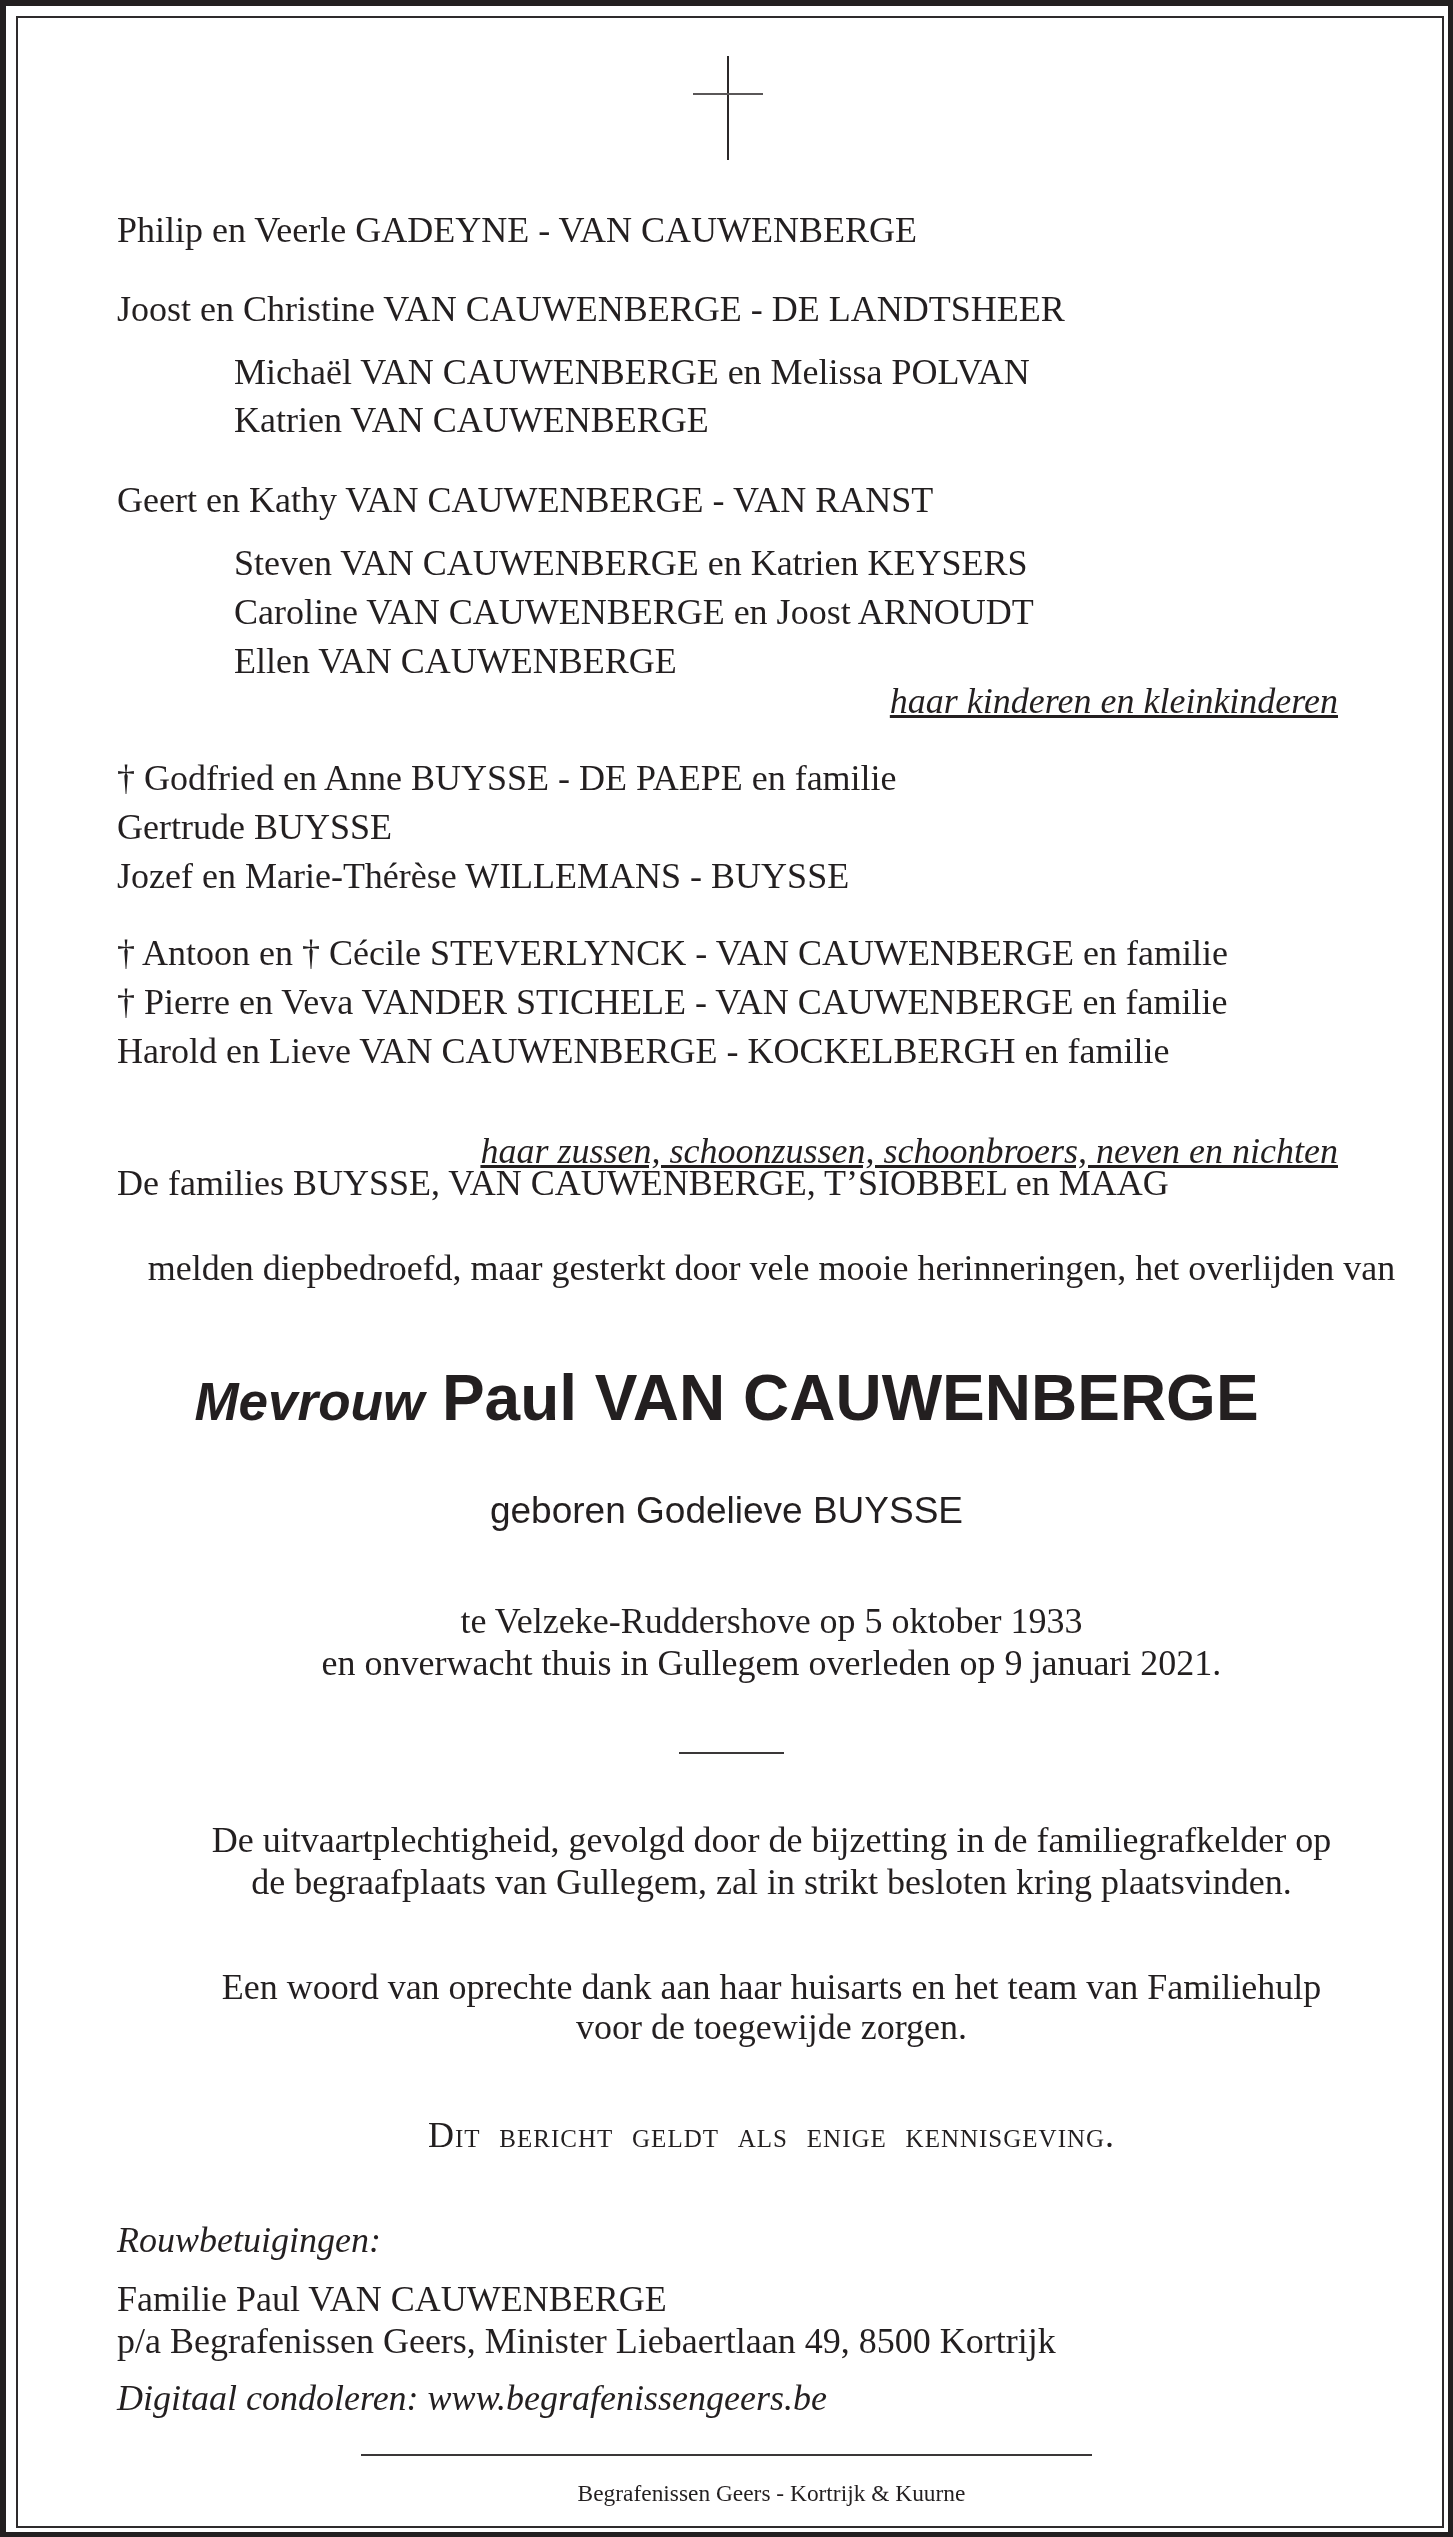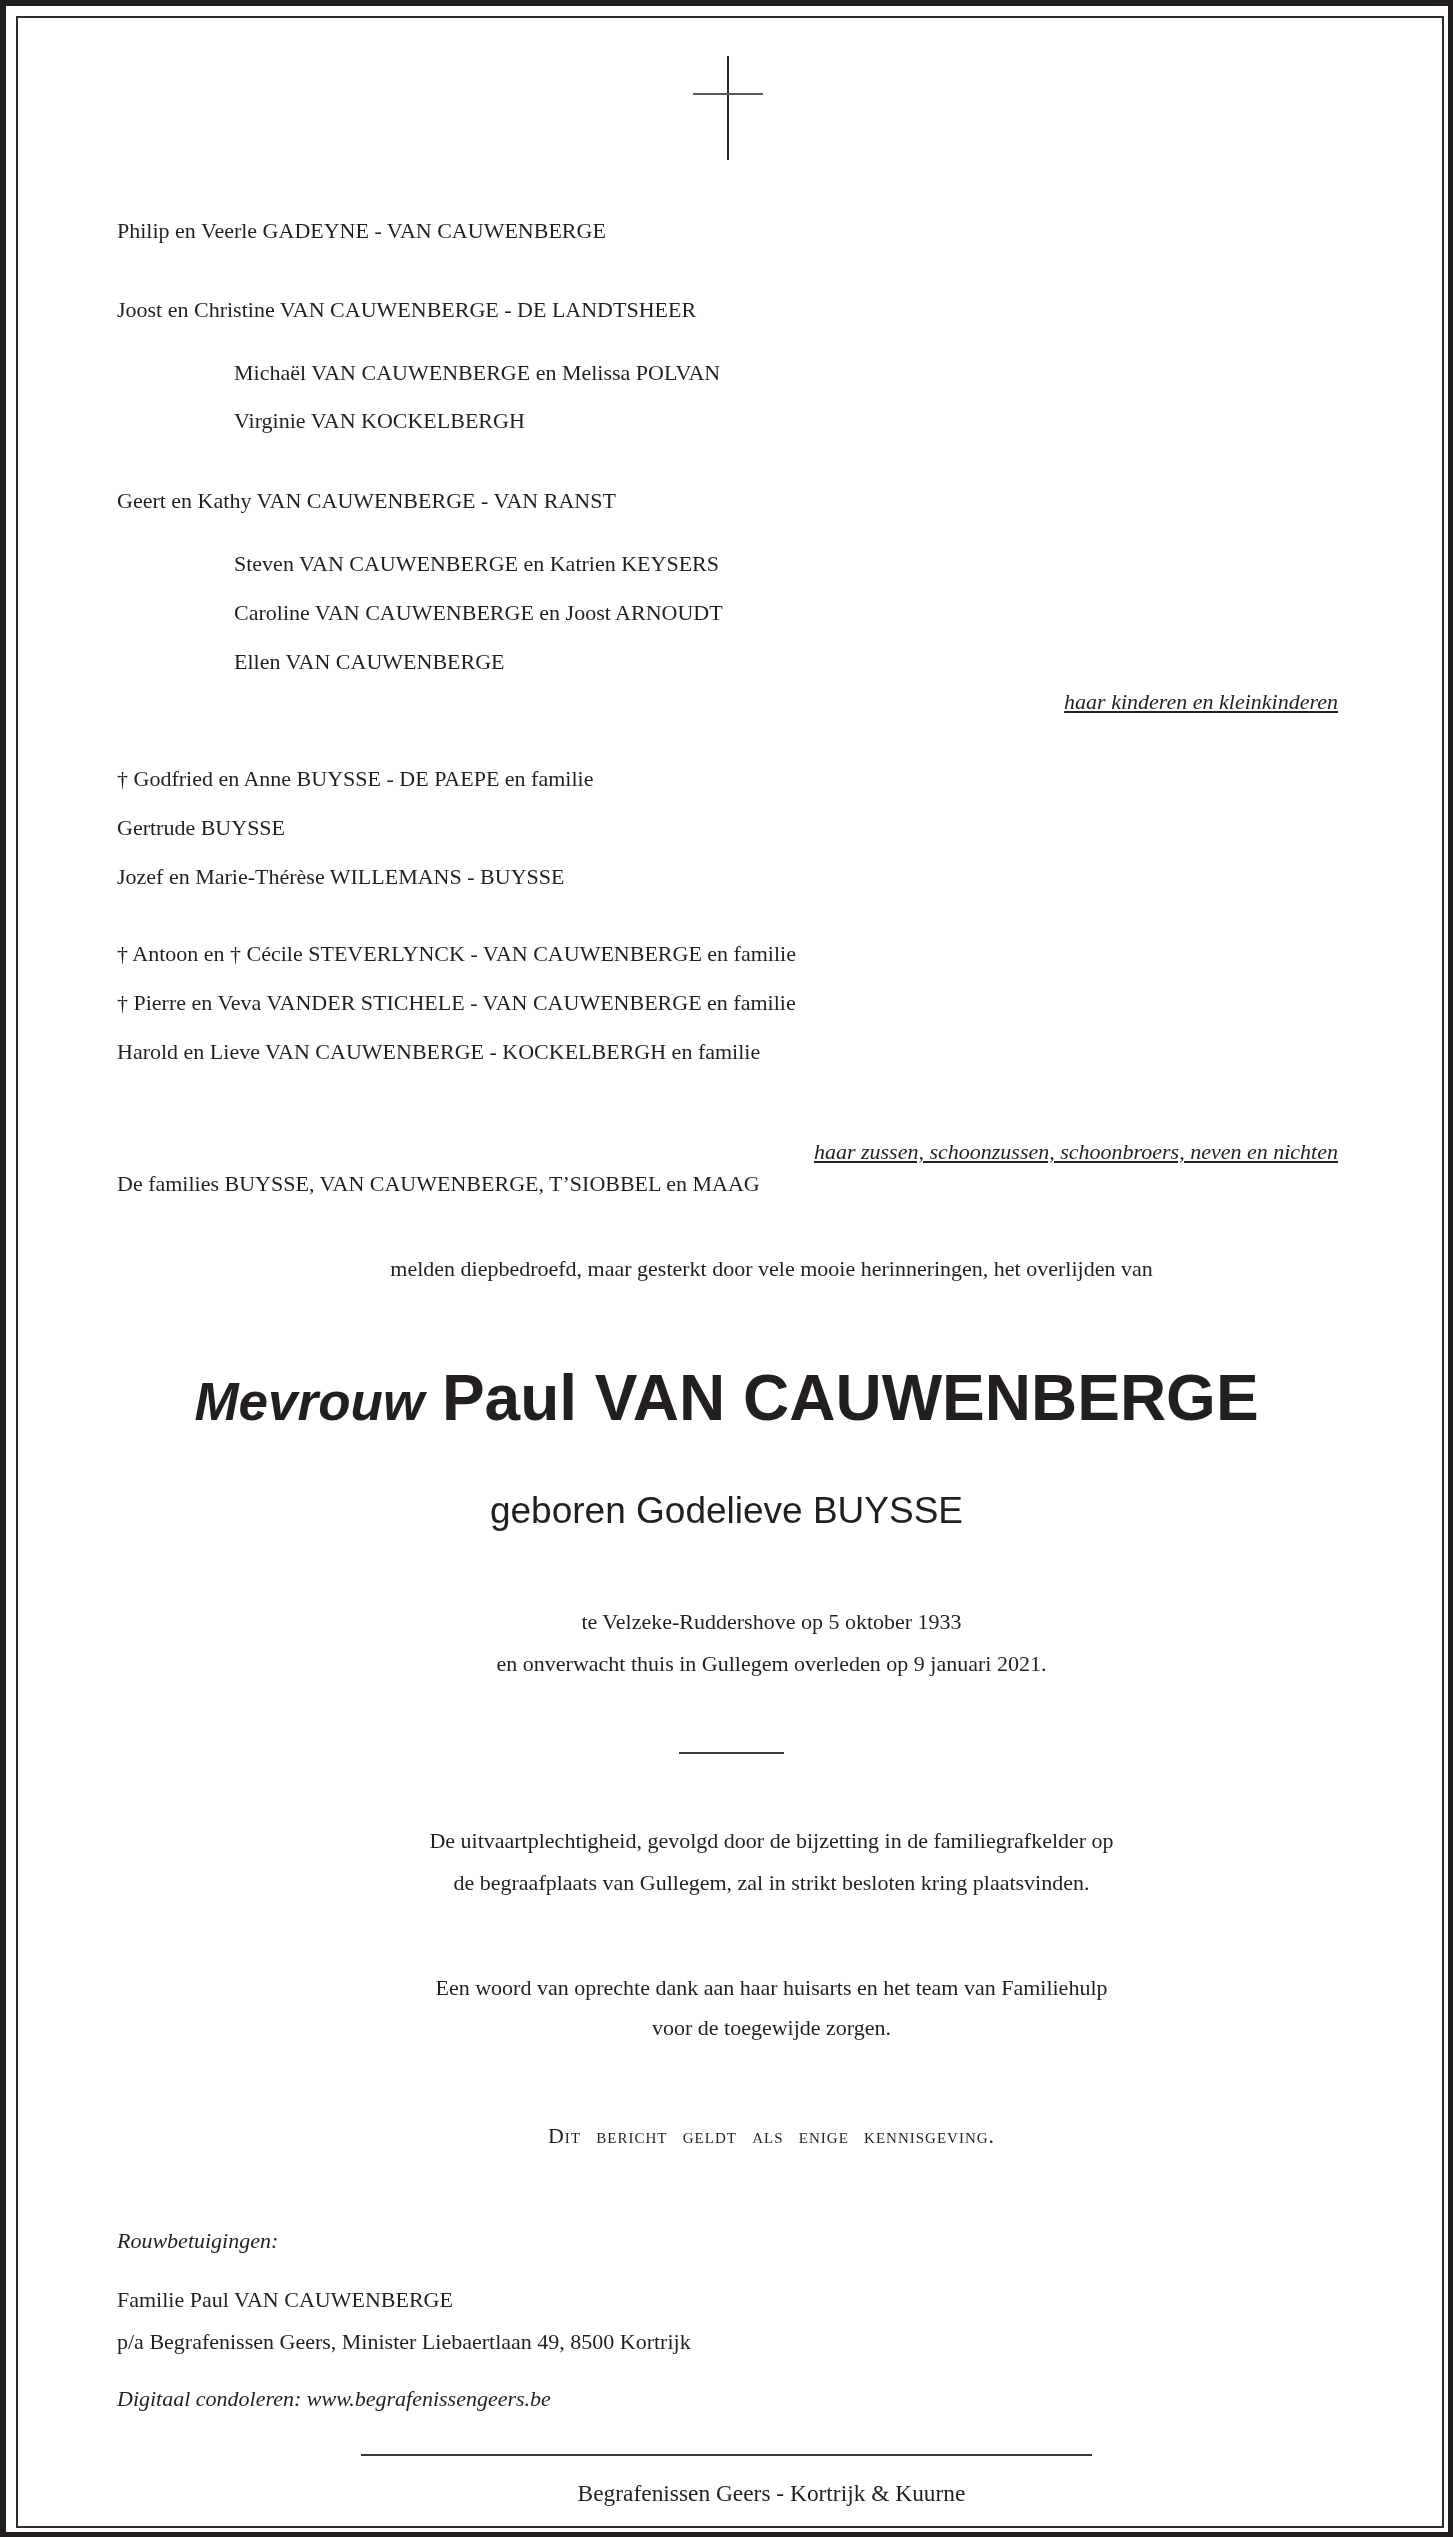--- a/index.html
+++ b/index.html
@@ -1,19 +1,19 @@
 <!DOCTYPE html>
 <html><head>
 <meta charset="utf-8">
 <style>
   html, body { margin: 0; padding: 0; background: #231f20; }
   body { width: 1453px; height: 2538px; position: relative; overflow: hidden; }
   .outer { position: absolute; left: 5.9px; top: 5.9px; width: 1442px; height: 2526px; background: #ffffff; }
   .inner { position: absolute; left: 9.8px; top: 9.8px; width: 1428px; height: 2512px; box-sizing: border-box; border: 2.9px solid #2e2b2c; background: #ffffff; }
-  .t { position: absolute; white-space: nowrap; color: #231f20; font-family: "Liberation Serif", serif; font-size: 22px; line-height: 31px; }
+  .t { position: absolute; white-space: nowrap; color: #231f20; font-family: "Liberation Serif", serif; font-size: 36px; line-height: 31px; }
   .it { font-style: italic; }
   .c { left: 0; width: 1453px; text-align: center; padding-left: 45px; }
   .r { right: 115px; text-align: right; text-decoration: underline; }
   .l1 { left: 117px; }
   .l2 { left: 234px; }
   .cross-v { position: absolute; left: 727px; top: 56px; width: 2px; height: 104px; background: #2b2829; }
   .cross-h { position: absolute; left: 693px; top: 93px; width: 70px; height: 2px; background: #5a5758; }
   .title { position: absolute; left: 0; width: 1453px; top: 1366px; text-align: center; font-family: "Liberation Sans", sans-serif; font-weight: bold; font-size: 64px; line-height: 64px; color: #231f20; white-space: nowrap; }
   .title .mev { font-size: 53px; font-style: italic; }
   .sub { position: absolute; left: 0; width: 1453px; top: 1483px; text-align: center; font-family: "Liberation Sans", sans-serif; font-size: 37px; line-height: 55px; color: #231f20; white-space: nowrap; }
@@ -30,21 +30,21 @@
 </div>
 
 <div>
   <div class="cross-v"></div>
   <div class="cross-h"></div>
 </div>
 
 <div class="t l1" style="top:215px">Philip en Veerle GADEYNE - VAN CAUWENBERGE</div>
 <div class="t l1" style="top:294px">Joost en Christine VAN CAUWENBERGE - DE LANDTSHEER</div>
 <div class="t l2" style="top:357px">Michaël VAN CAUWENBERGE en Melissa POLVAN</div>
-<div class="t l2" style="top:405px">Virginie VAN KOCKELBERGH</div>
+<div class="t l2" style="top:405px">Katrien VAN CAUWENBERGE</div>
 <div class="t l1" style="top:485px">Geert en Kathy VAN CAUWENBERGE - VAN RANST</div>
 <div class="t l2" style="top:548px">Steven VAN CAUWENBERGE en Katrien KEYSERS</div>
 <div class="t l2" style="top:597px">Caroline VAN CAUWENBERGE en Joost ARNOUDT</div>
 <div class="t l2" style="top:646px">Ellen VAN CAUWENBERGE</div>
 <div class="t it r" style="top:686px">haar kinderen en kleinkinderen</div>
 
 <div class="t l1" style="top:763px">† Godfried en Anne BUYSSE - DE PAEPE en familie</div>
 <div class="t l1" style="top:812px">Gertrude BUYSSE</div>
 <div class="t l1" style="top:861px">Jozef en Marie-Thérèse WILLEMANS - BUYSSE</div>
 

